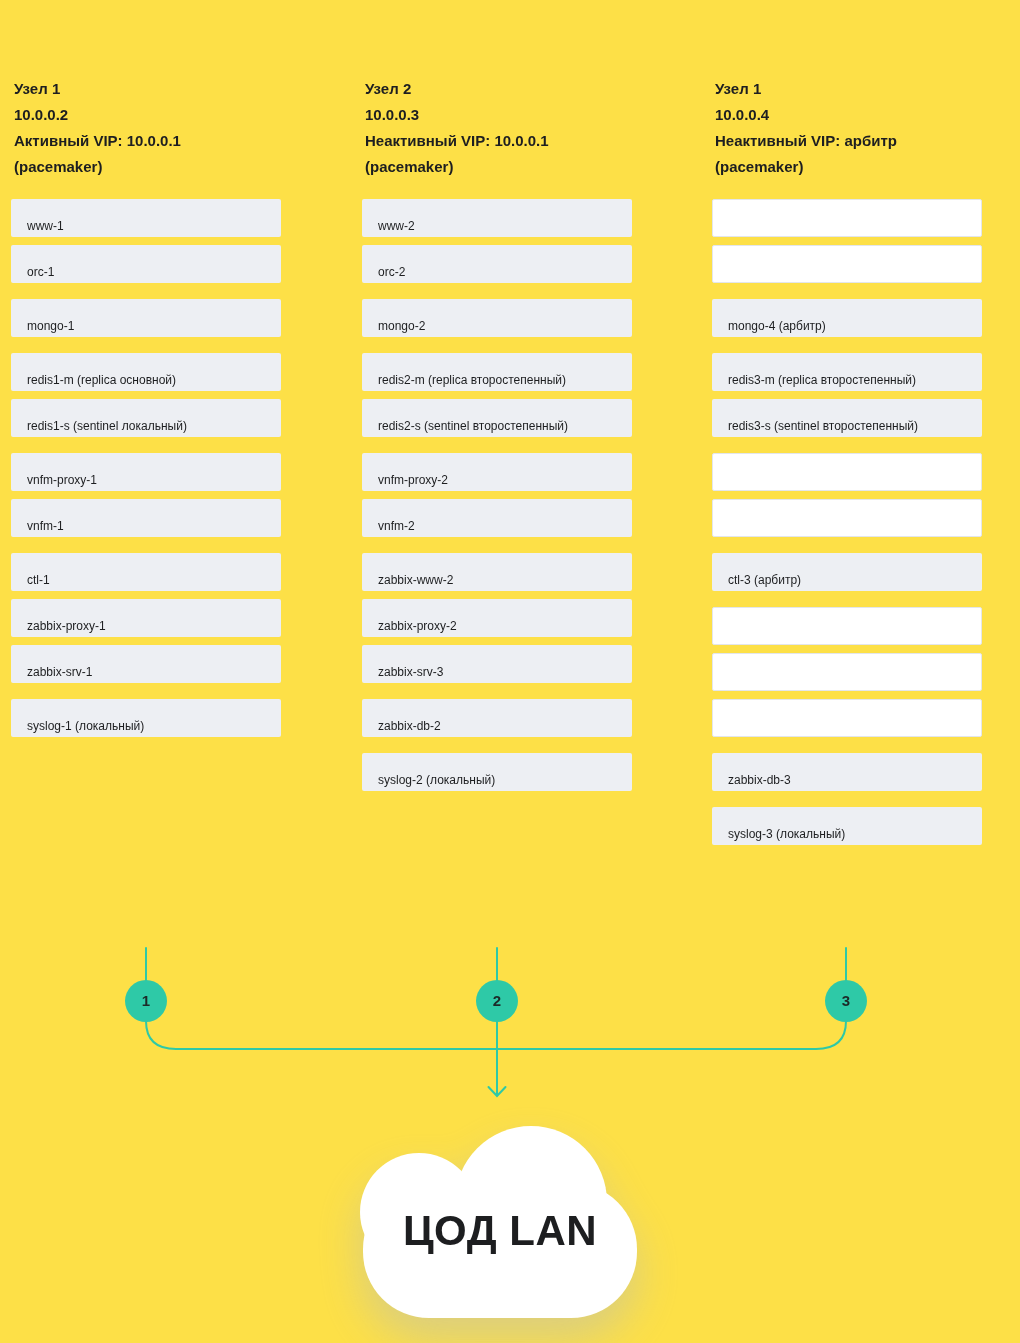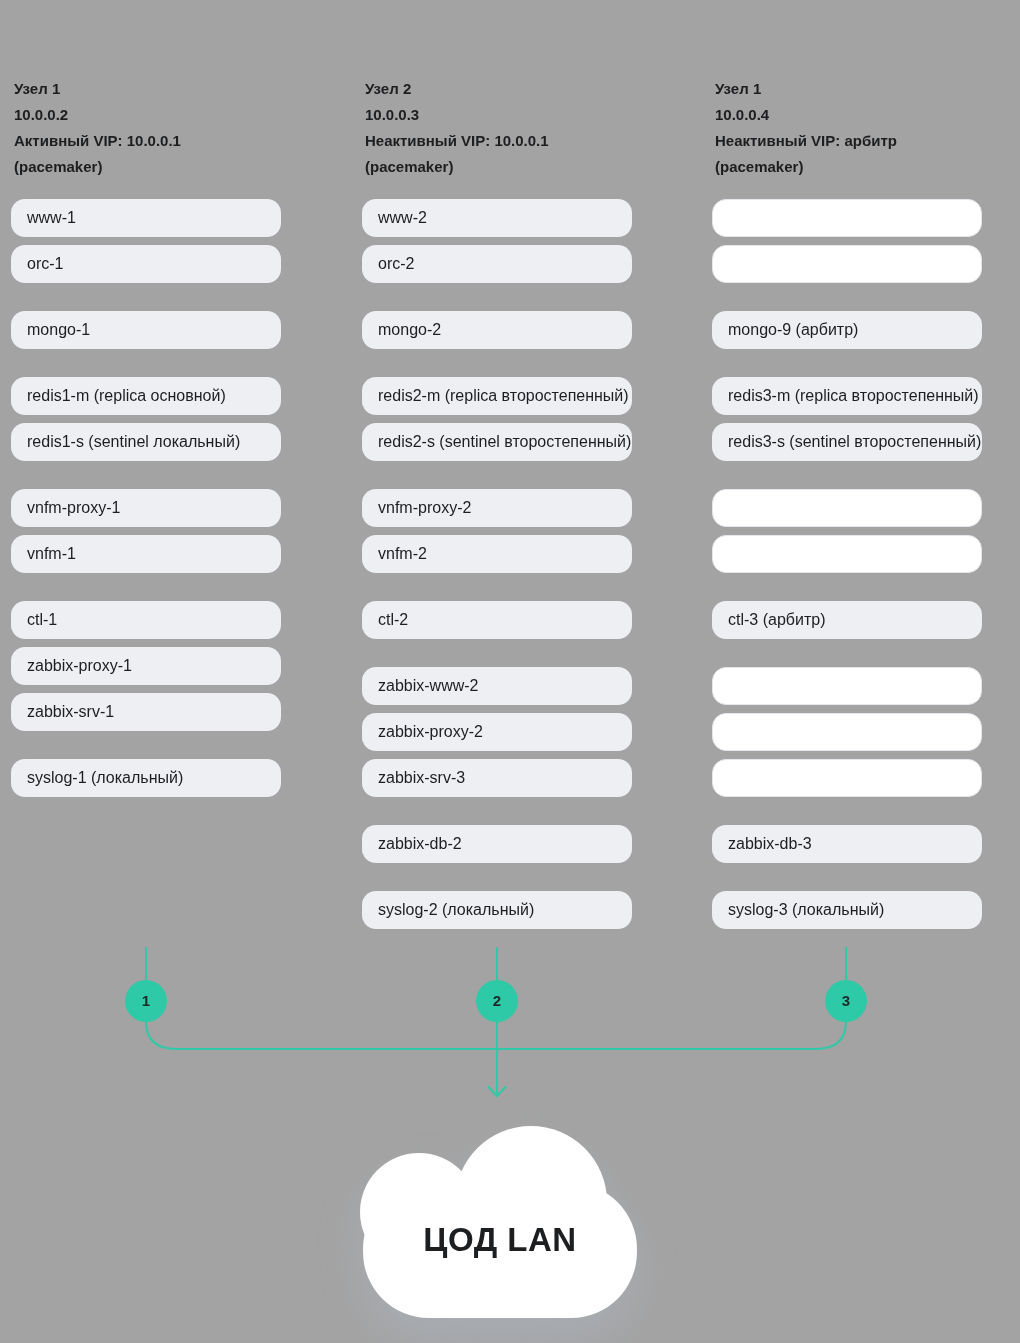--- a/index.html
+++ b/index.html
@@ -1,50 +1,50 @@
 <!DOCTYPE html>
 <html style="--teal: #2ec9a7; --box_fill: #edeff3; --box_border: #e3e6eb; --text: #1d1e20;"><head>
 <meta charset="utf-8">
 <style>
   html,body{margin:0;padding:0;background:#ffffff;}
   #stage{
     position:relative;width:1020px;height:1343px;overflow:hidden;
-    font-family:"Liberation Sans",sans-serif;color:var(--text,#1d1e20);background:#a3a3a3;
+    font-family:"Liberation Sans",sans-serif;color:var(--text,#1d1e20);background:#fde047;
   }
   .col{position:absolute;top:0;width:270px;}
   .col-1{left:11px;} .col-2{left:362px;} .col-3{left:712px;}
   .col-header{position:absolute;top:76px;left:3px;font-size:15px;font-weight:700;line-height:26px;}
   .col-header div{white-space:nowrap;}
   .boxes{position:absolute;top:199px;left:0;width:270px;}
   .box{
-    box-sizing:border-box;height:38px;border-radius:14px;background:var(--box_fill,#edeff3);
-    font-size:16px;line-height:38px;padding:0 16px;margin-top:8px;
+    box-sizing:border-box;height:38px;border-radius:2px;background:var(--box_fill,#edeff3);
+    font-size:12px;line-height:38px;padding:8px 16px;margin-top:8px;
     white-space:nowrap;overflow:hidden;
   }
   .box:first-child{margin-top:0;}
-  .box.group-start{margin-top:28px;}
+  .box.group-start{margin-top:16px;}
   .box.empty{background:#ffffff;border:1px solid var(--box_border,#e3e6eb);}
   .badge{
     position:absolute;width:42px;height:42px;border-radius:50%;
     background:var(--teal,#2ec9a7);top:980px;text-align:center;line-height:42px;
     font-size:15px;font-weight:700;color:#1c2a28;z-index:2;
   }
   .badge-1{left:125px;} .badge-2{left:476px;} .badge-3{left:825px;}
   #connector{position:absolute;left:0;top:929px;z-index:1;}
   #connector path{stroke:var(--teal,#2ec9a7);stroke-width:2;fill:none;stroke-linecap:round;}
   .cloud{
     position:absolute;left:355px;top:1123px;width:290px;height:200px;
     filter:drop-shadow(0 22px 22px rgba(176,184,198,0.45));
   }
   .cloud .bump-right{position:absolute;left:100px;top:3px;width:152px;height:152px;border-radius:50%;background:#fff;}
   .cloud .bump-left{position:absolute;left:5px;top:30px;width:118px;height:118px;border-radius:50%;background:#fff;}
   .cloud .base{position:absolute;left:8px;top:60px;width:274px;height:135px;border-radius:66px;background:#fff;}
   .cloud .cloud-label{
-    position:absolute;left:0;top:98px;width:290px;text-align:center;
-    font-size:33px;font-weight:700;letter-spacing:0.5px;color:var(--text,#1d1e20);
+    position:absolute;left:0;top:84px;width:290px;text-align:center;
+    font-size:42px;font-weight:700;letter-spacing:0.5px;color:var(--text,#1d1e20);
   }
 </style>
 </head>
 <body>
 
 <div id="stage">
 
   <div class="col col-1">
     <div class="col-header">
       <div>Узел 1</div>
@@ -75,40 +75,39 @@
       <div>(pacemaker)</div>
     </div>
     <div class="boxes">
       <div class="box">www-2</div>
       <div class="box">orc-2</div>
       <div class="box group-start">mongo-2</div>
       <div class="box group-start">redis2-m (replica второстепенный)</div>
       <div class="box">redis2-s (sentinel второстепенный)</div>
       <div class="box group-start">vnfm-proxy-2</div>
       <div class="box">vnfm-2</div>
-      <div class="box group-start">ctl-2</div>
       <div class="box group-start">zabbix-www-2</div>
       <div class="box">zabbix-proxy-2</div>
       <div class="box">zabbix-srv-3</div>
       <div class="box group-start">zabbix-db-2</div>
       <div class="box group-start">syslog-2 (локальный)</div>
     </div>
   </div>
 
   <div class="col col-3">
     <div class="col-header">
       <div>Узел 1</div>
       <div>10.0.0.4</div>
       <div>Неактивный VIP: арбитр</div>
       <div>(pacemaker)</div>
     </div>
     <div class="boxes">
       <div class="box empty"></div>
       <div class="box empty"></div>
-      <div class="box group-start">mongo-9 (арбитр)</div>
+      <div class="box group-start">mongo-4 (арбитр)</div>
       <div class="box group-start">redis3-m (replica второстепенный)</div>
       <div class="box">redis3-s (sentinel второстепенный)</div>
       <div class="box group-start empty"></div>
       <div class="box empty"></div>
       <div class="box group-start">ctl-3 (арбитр)</div>
       <div class="box group-start empty"></div>
       <div class="box empty"></div>
       <div class="box empty"></div>
       <div class="box group-start">zabbix-db-3</div>
       <div class="box group-start">syslog-3 (локальный)</div>

